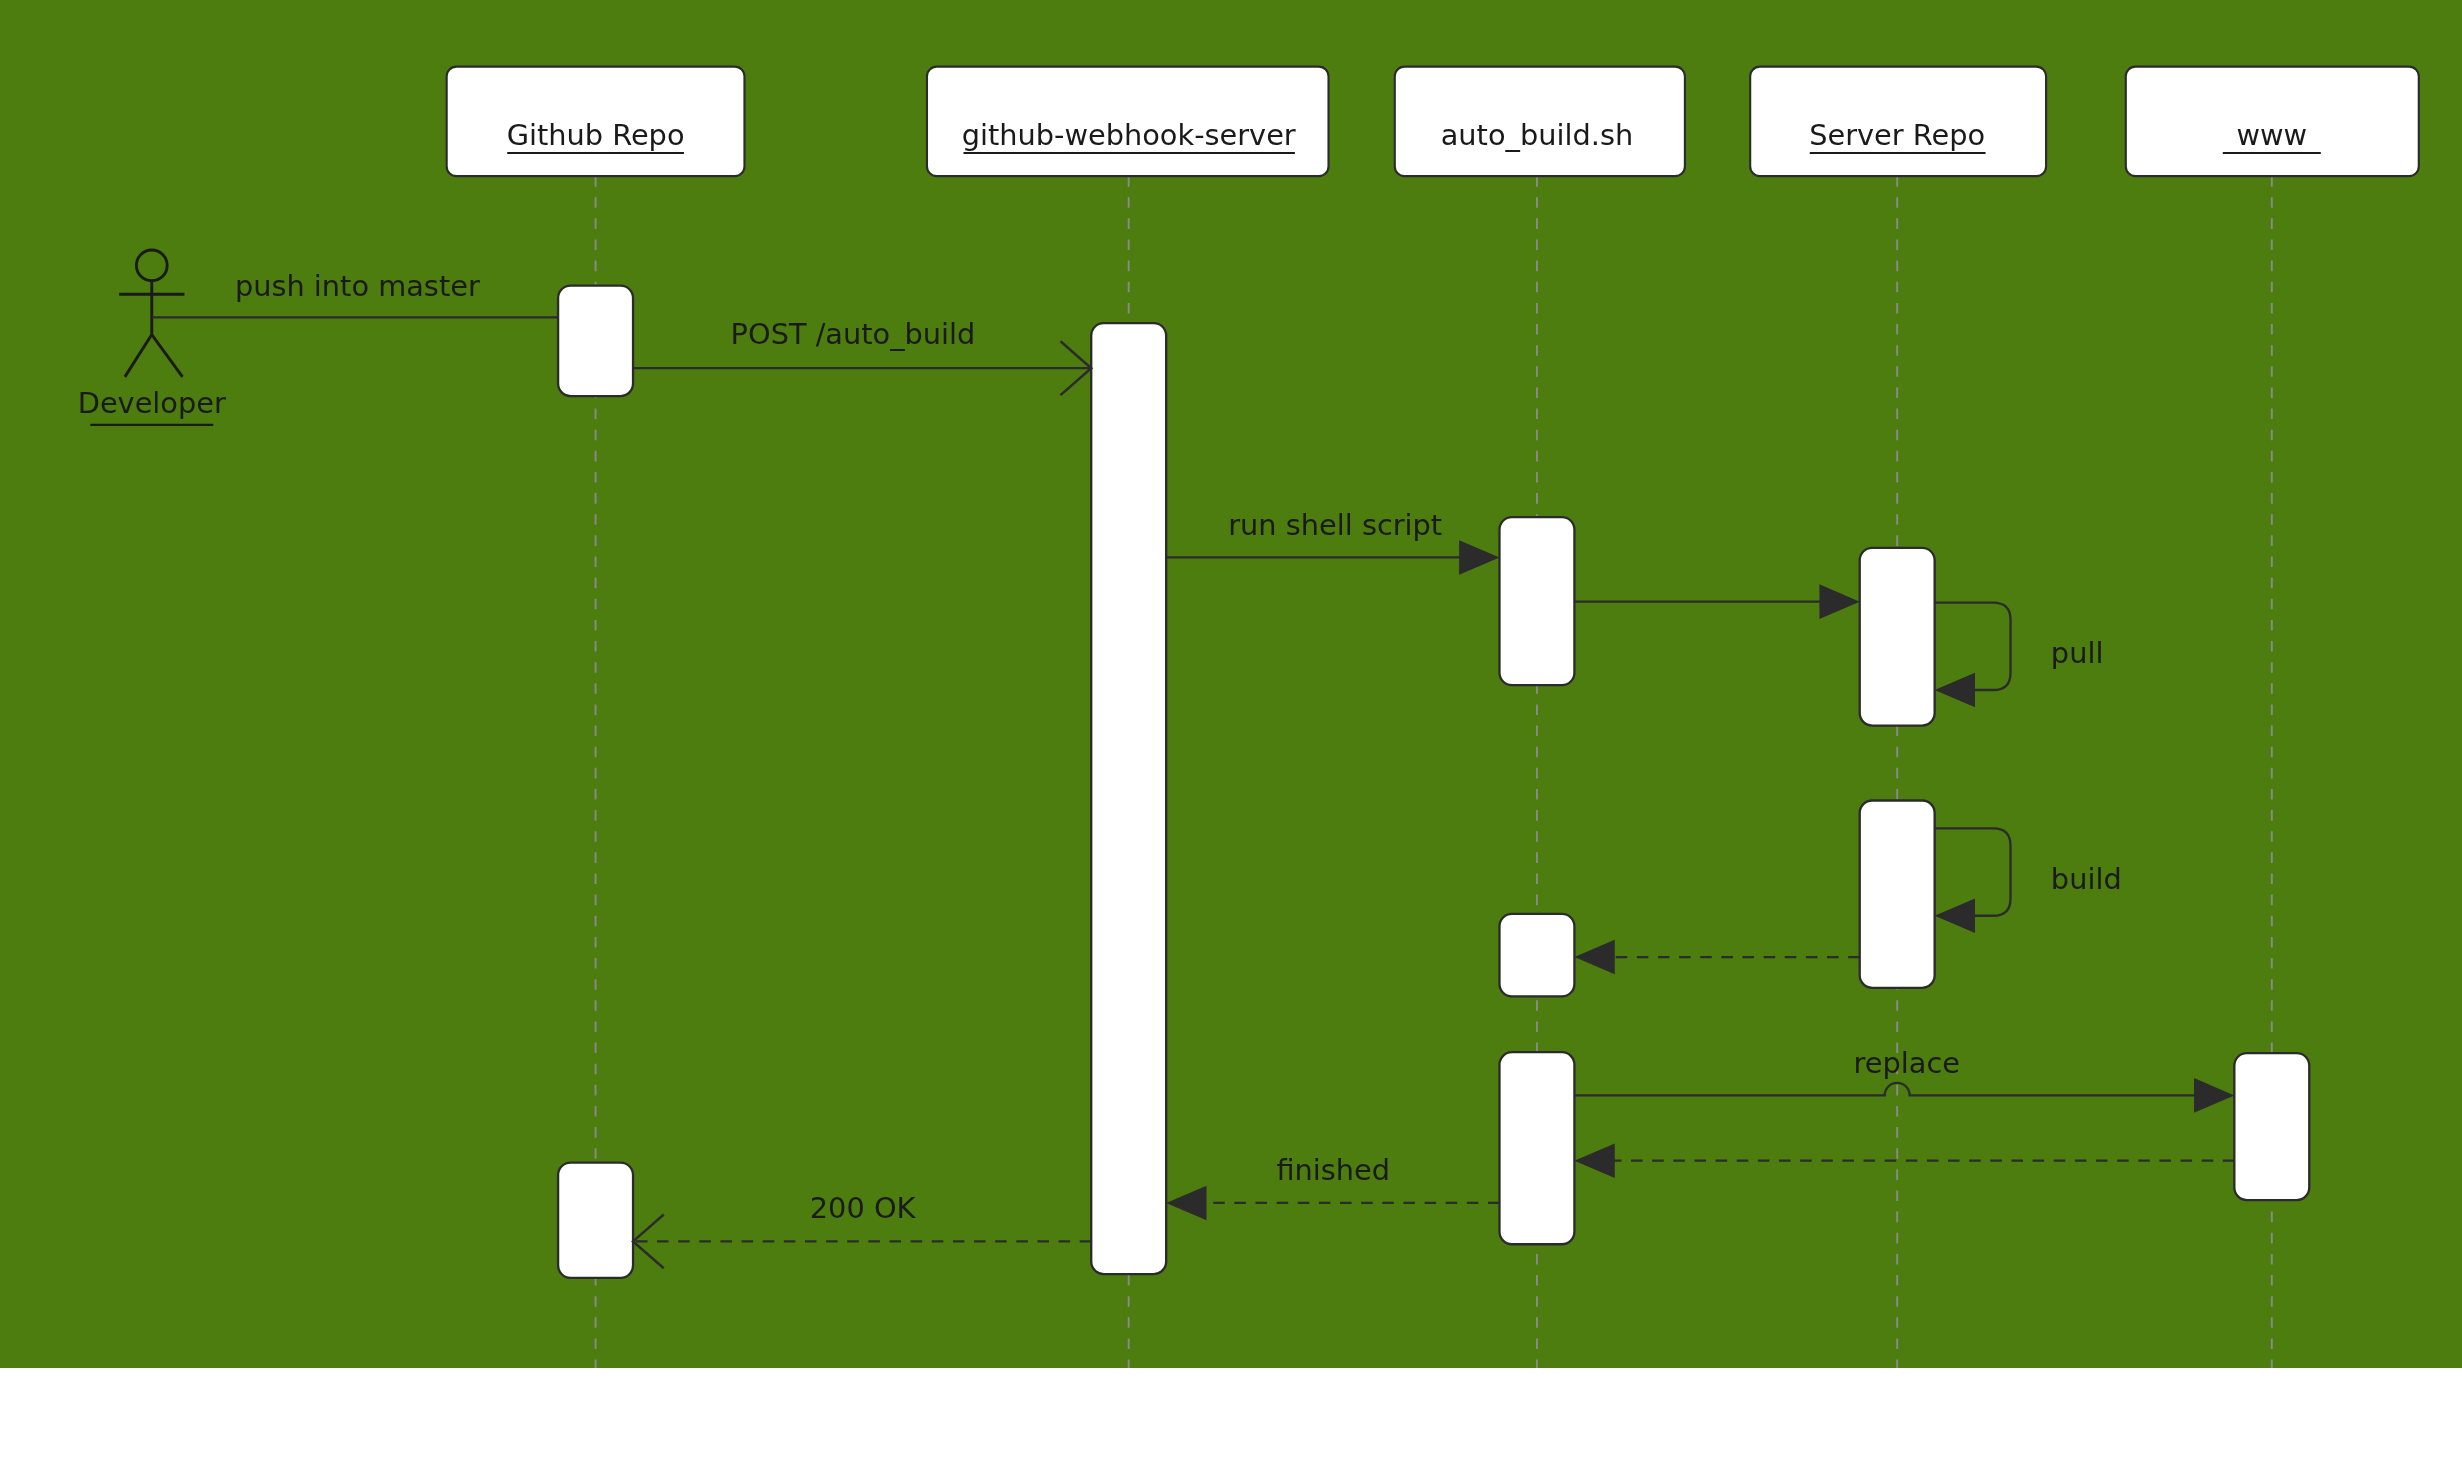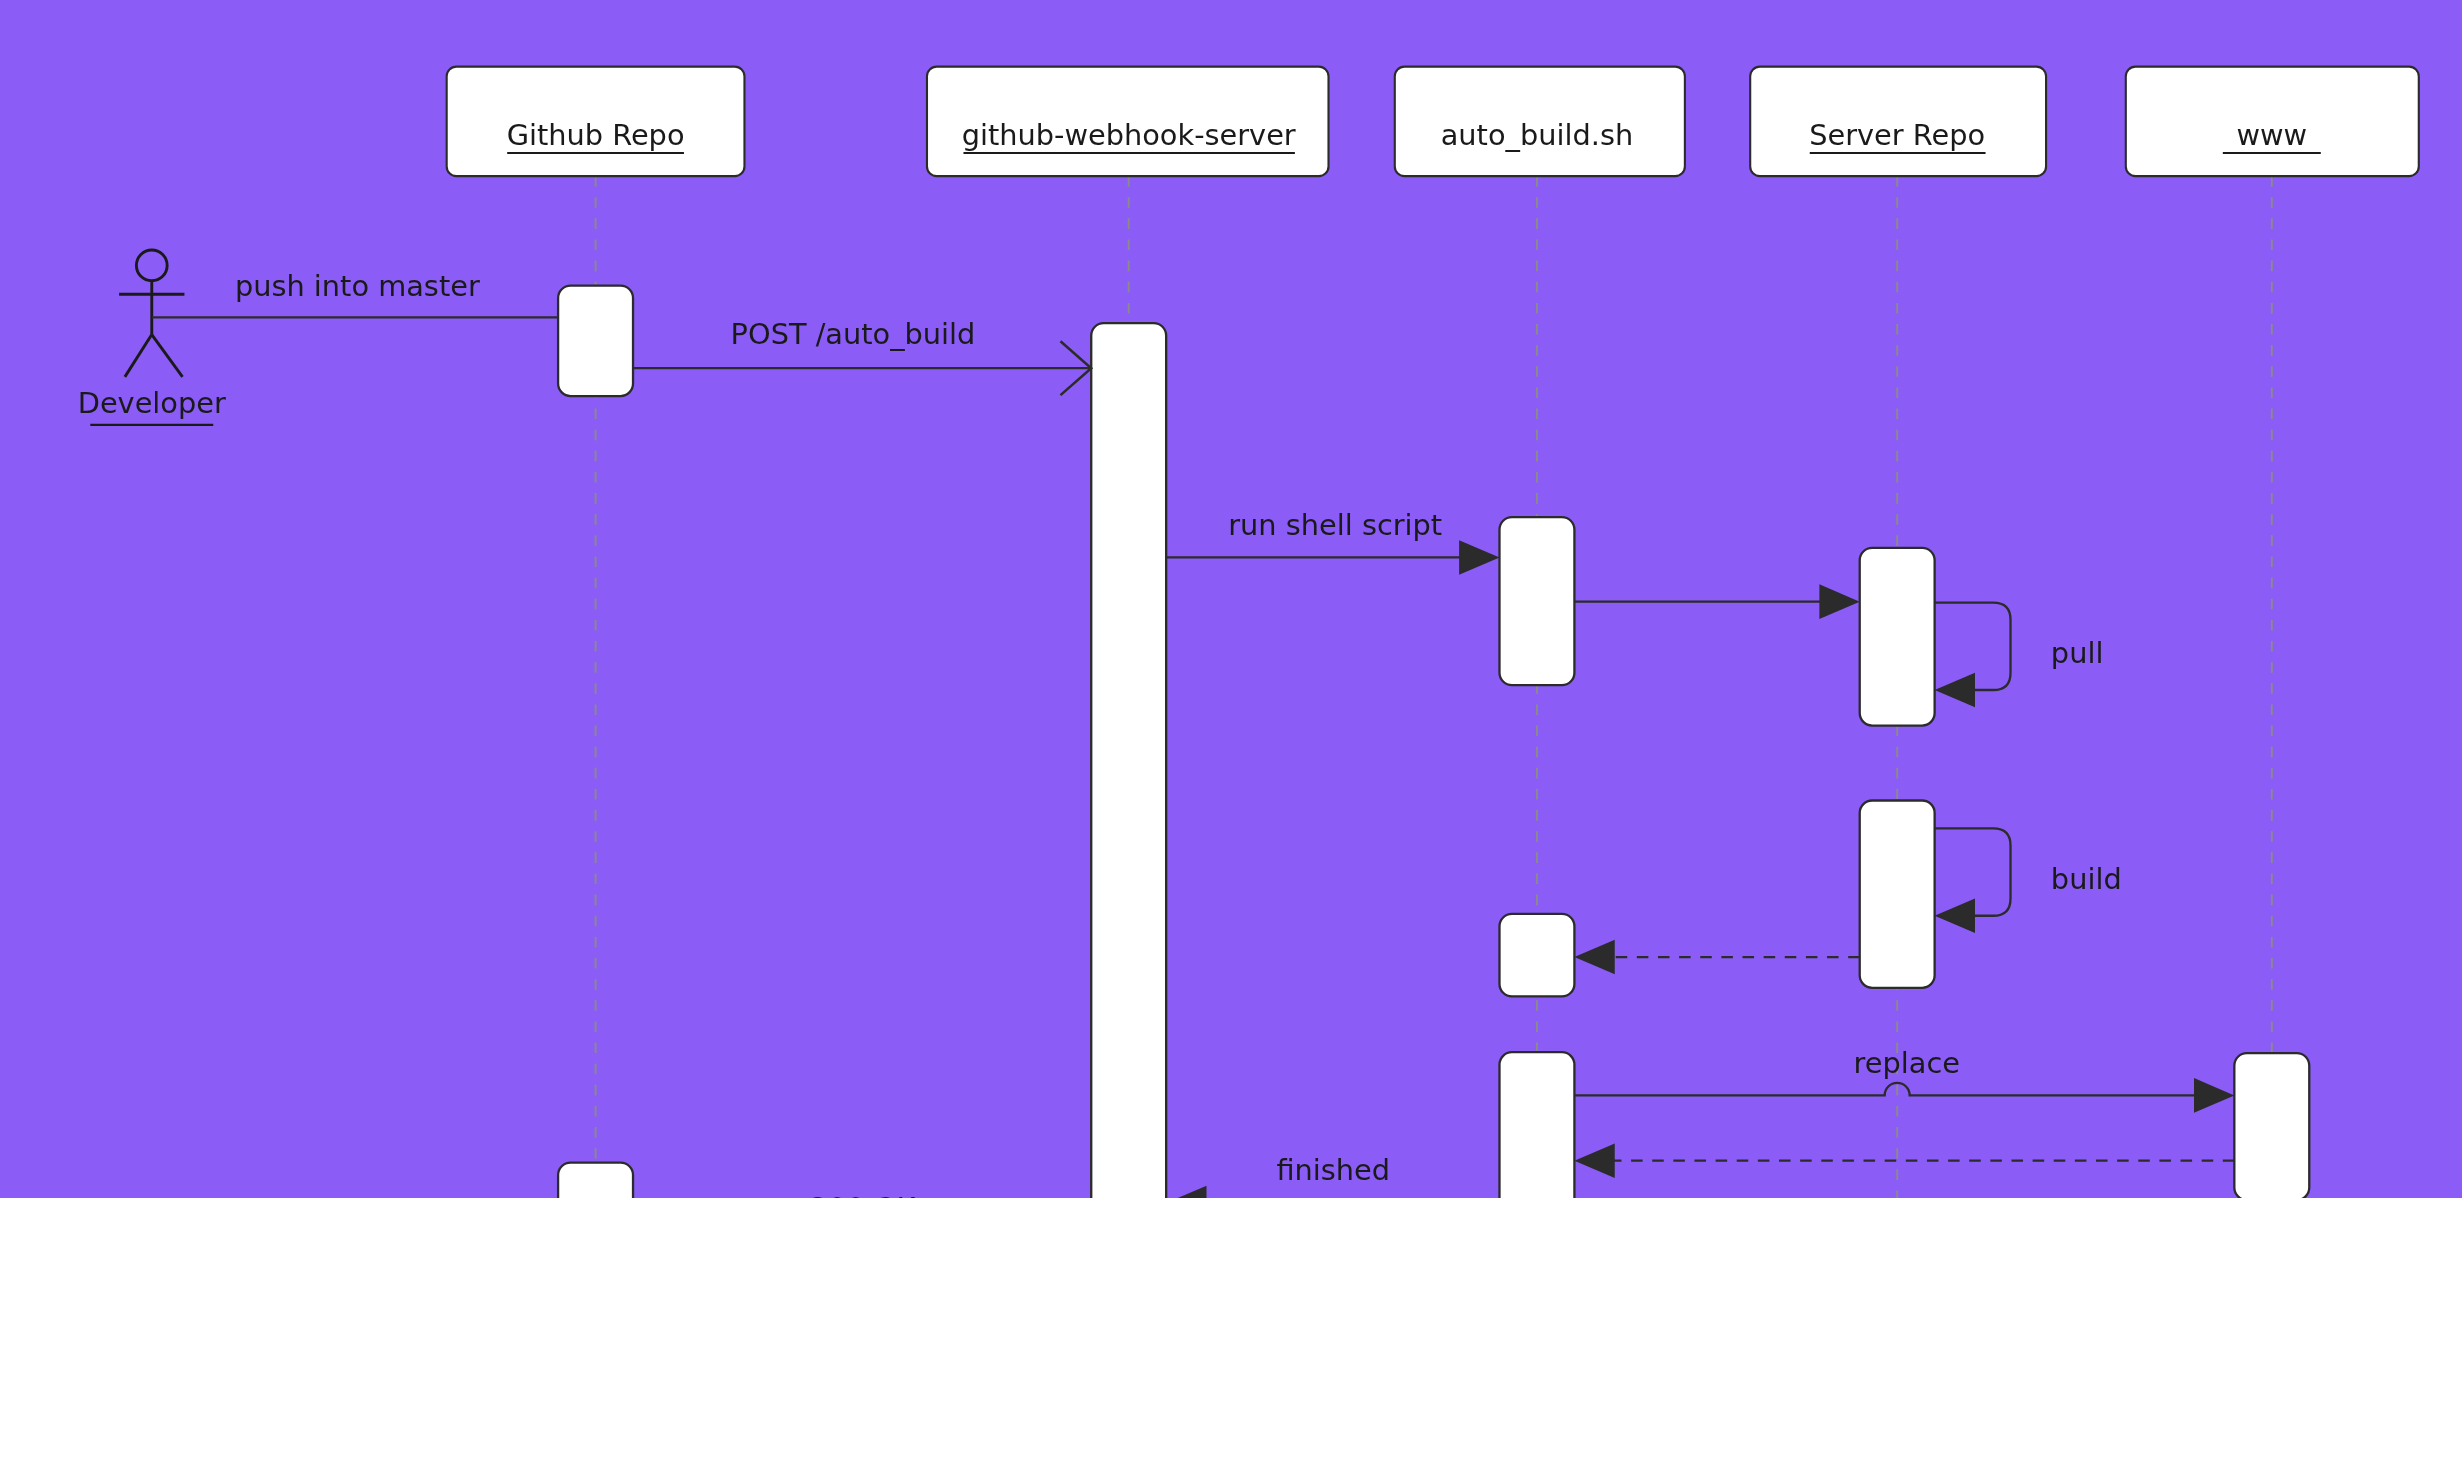--- a/index.html
+++ b/index.html
@@ -4,22 +4,22 @@
 <title>Sequence Diagram</title>
 <style>
   html, body {
     margin: 0;
     padding: 0;
     background: #ffffff;
   }
   #canvas {
     position: relative;
     width: 2462px;
-    height: 1198px;
-    background: #8b5cf6;
+    height: 1368px;
+    background: #4d7c0f;
     font-family: "DejaVu Sans", sans-serif;
     overflow: hidden;
   }
   #diagram-svg {
     position: absolute;
     left: 0;
     top: 0;
   }
   .lifeline-title {
     font-size: 30px;

